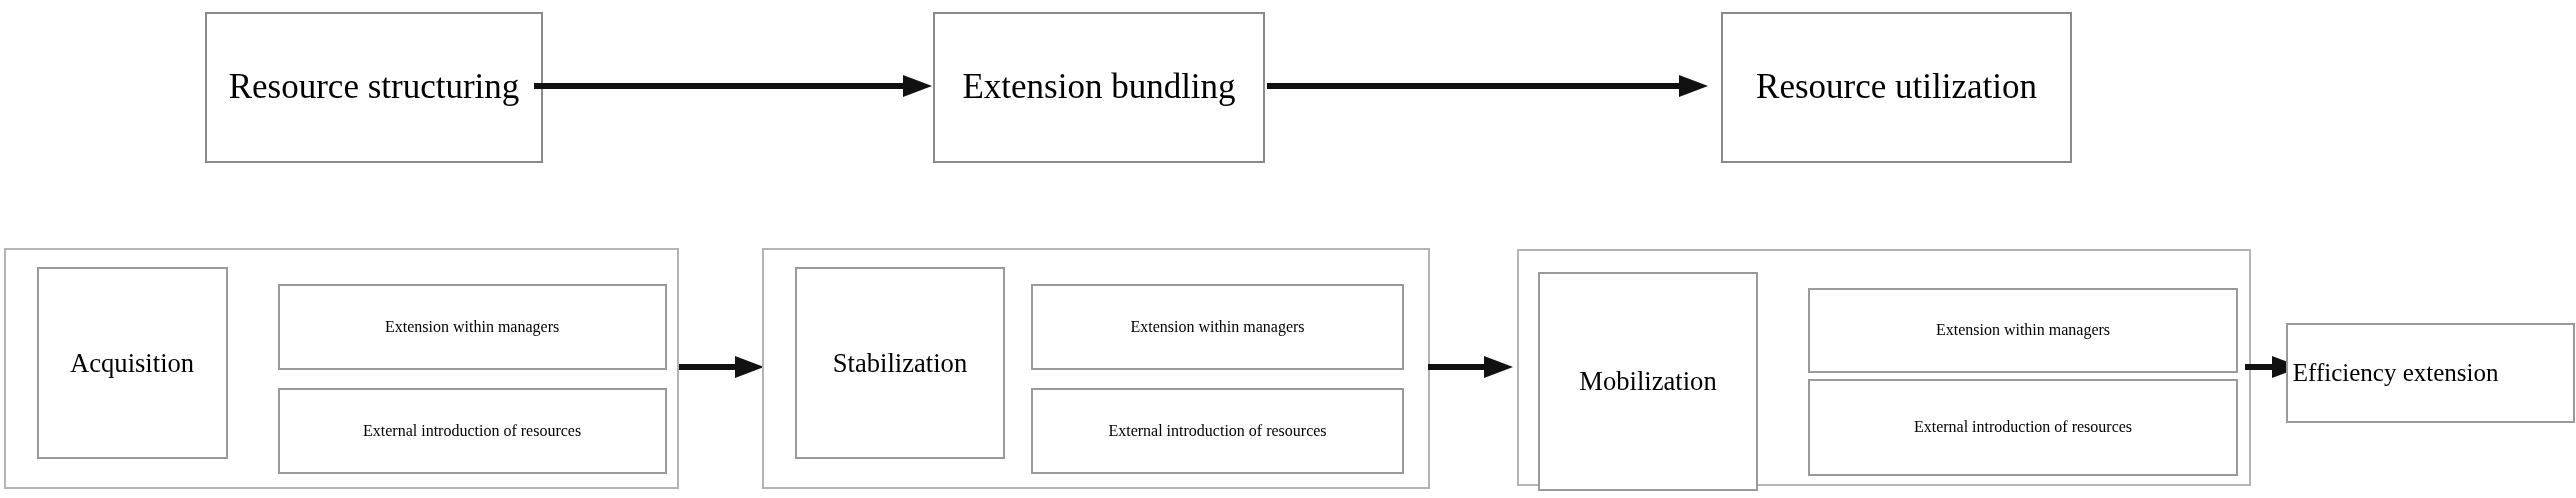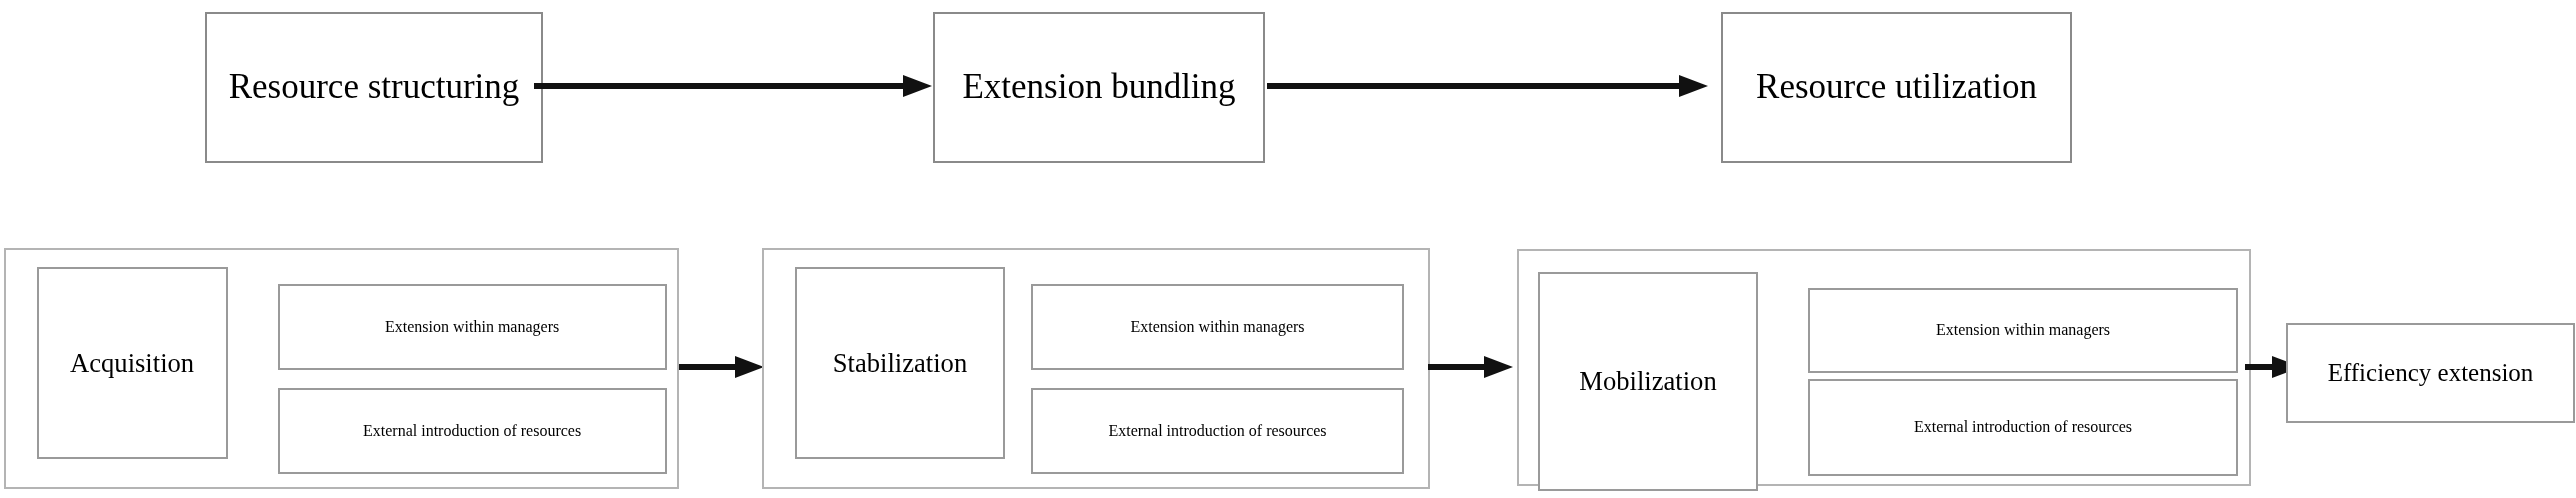--- a/index.html
+++ b/index.html
@@ -54,21 +54,21 @@
   }
   .inner-primary { font-size: 26.6px; }
   .inner-sub     { font-size: 16px; margin-top: 12px; }
 
   
   .terminal-box {
     border: 2.4px solid #9a9a9a;
     background: #ffffff;
     display: flex;
     align-items: center;
-    justify-content: center;
+    justify-content: flex-start;
     text-align: center;
     line-height: 1.30;
     font-size: 25px;
     padding: 2.4px 4.8px;
   }
 
   
   .arrow { position: absolute; display: block; }
   .arrow-shaft {
     position: absolute;

